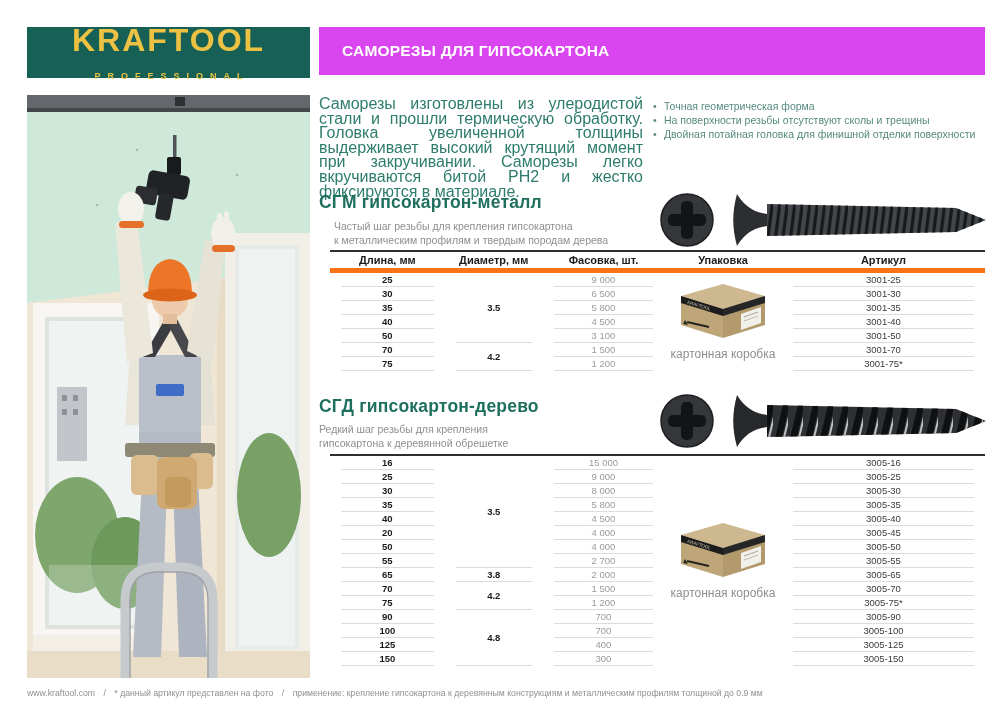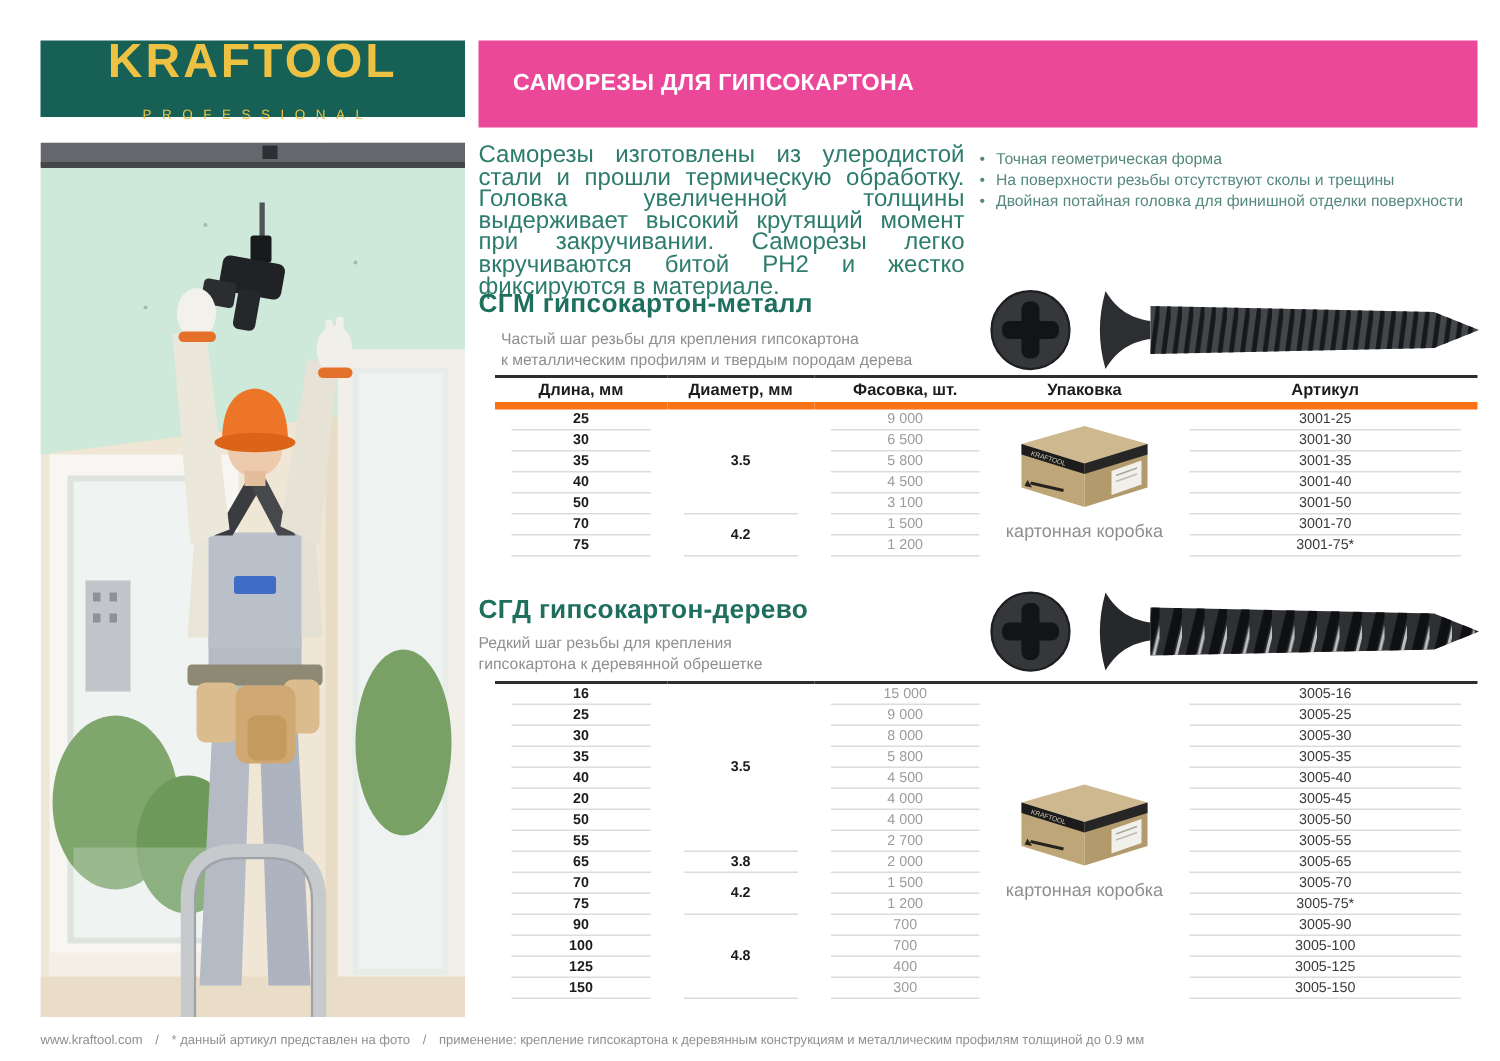--- a/index.html
+++ b/index.html
@@ -3,22 +3,22 @@
 <meta charset="utf-8">
 <style>
   * { margin:0; padding:0; box-sizing:border-box; }
   body { background:#fff; font-family:"Liberation Sans", sans-serif; }
   .page { position:relative; width:1000px; height:707px; background:#fff; overflow:hidden; }
 
   
   .logo-bar { position:absolute; left:27px; top:27px; width:283px; height:51px; background:#176056;
               display:flex; flex-direction:column; align-items:center; justify-content:center; }
   .logo-name { color:#edc243; font-size:32px; font-weight:bold; letter-spacing:2px; line-height:30px; }
-  .logo-tag  { color:#edc243; font-size:9px; letter-spacing:7px; margin-top:16px; padding-left:7px; }
-  .title-bar { position:absolute; left:319px; top:27px; width:666px; height:58px; background:#ec4899;
+  .logo-tag  { color:#edc243; font-size:9px; letter-spacing:7px; margin-top:16px; padding-left:7px;font-weight:bold; }
+  .title-bar { position:absolute; left:319px; top:27px; width:666px; height:48px; background:#d946ef;
                display:flex; align-items:center; }
   .title-bar .t { color:#ffffff; font-weight:bold; font-size:15.5px; padding-left:23px; letter-spacing:0.2px; }
 
   
   .photo { position:absolute; left:27px; top:95px; width:283px; height:583px; display:block; }
 
   
   .intro { position:absolute; left:319px; top:97px; width:324px; font-size:16px; line-height:14.6px;
            color:#2d7c6c; text-align:justify; }
   .features { position:absolute; left:652px; top:100px; width:340px; list-style:none; }

